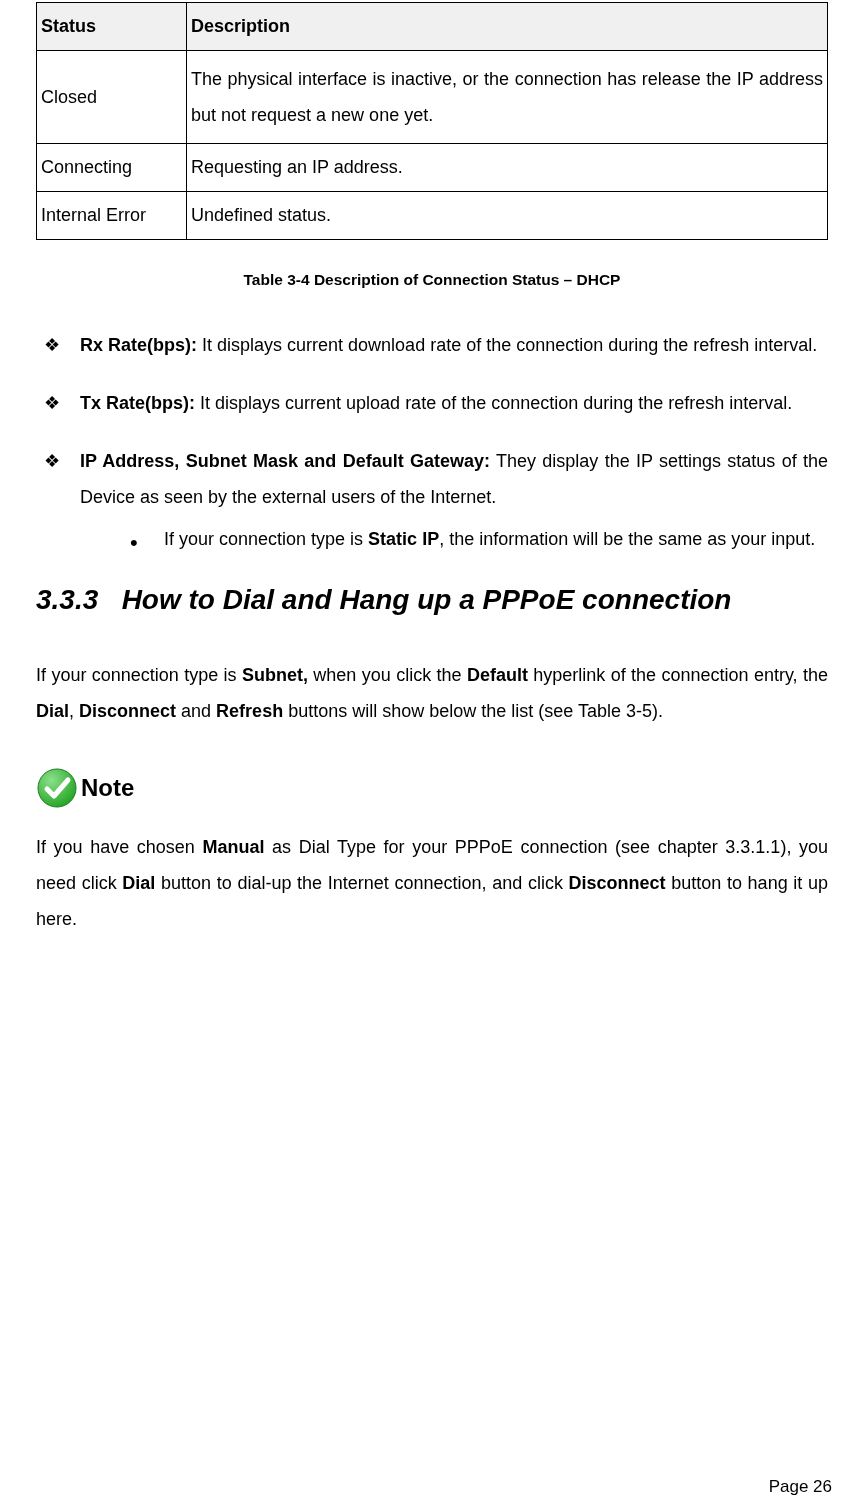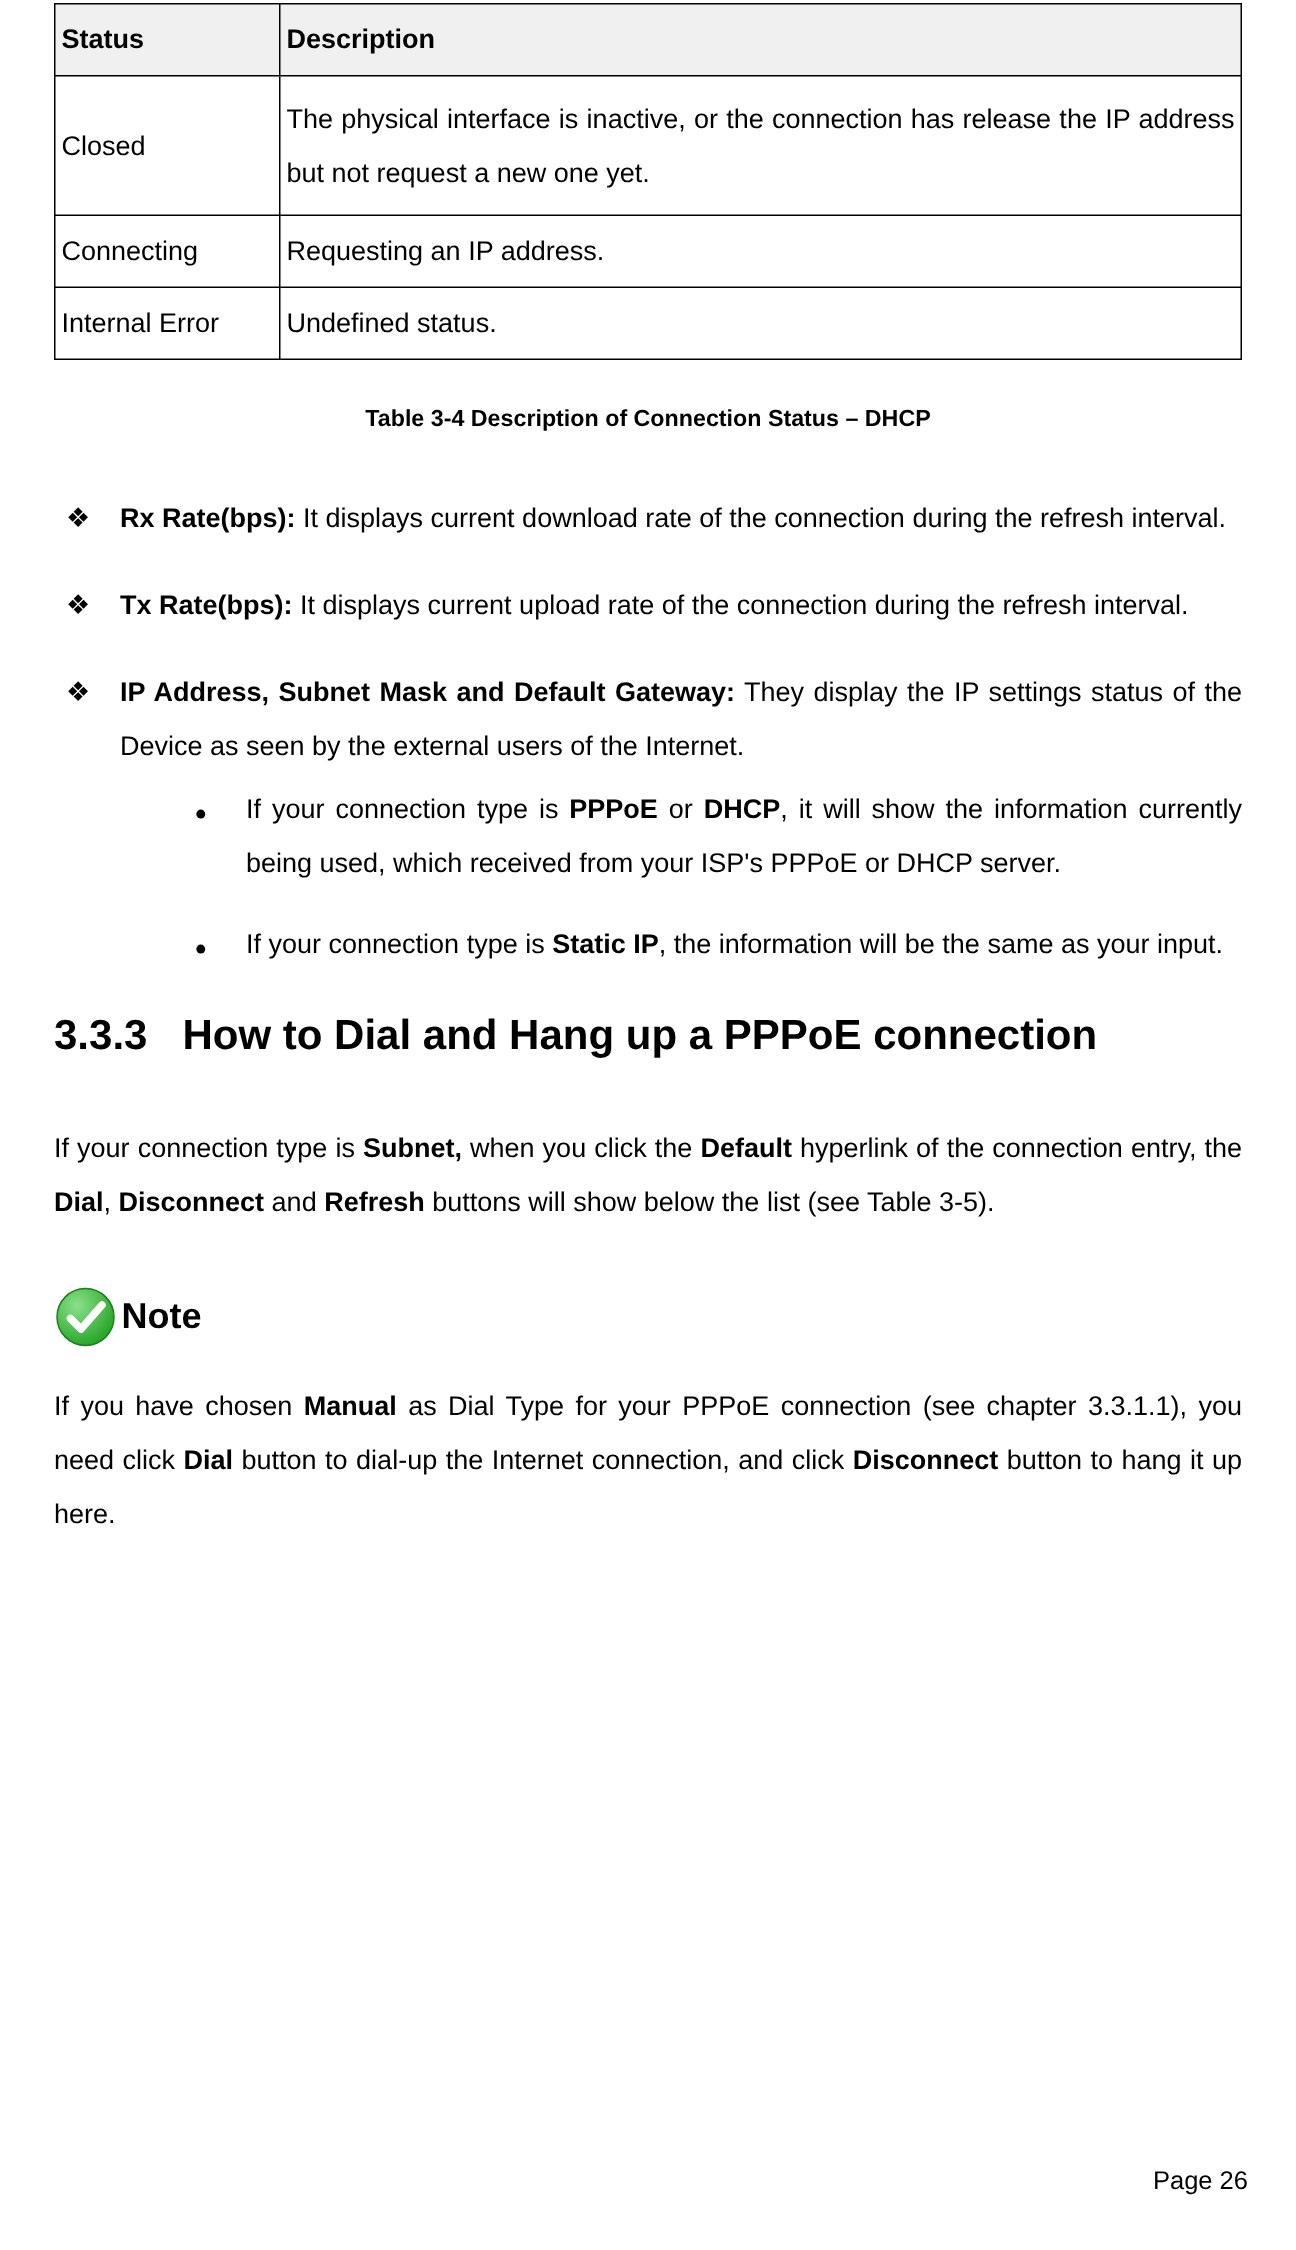--- a/index.html
+++ b/index.html
@@ -79,20 +79,21 @@
       content: "\2022";
       position: absolute;
       left: 6px;
       top: 0;
       font-size: 22px;
     }
     h2.section-heading {
       font-size: 28px;
       font-weight: bold;
       margin: 20px 0 36px 0;
+      font-style: italic;
     }
     p.body-text {
       text-align: justify;
       line-height: 2.0;
       margin-bottom: 20px;
     }
     .note-block {
       display: flex;
       align-items: center;
       gap: 3px;
@@ -102,21 +103,21 @@
       width: 42px;
       height: 42px;
       flex-shrink: 0;
     }
     .note-label {
       font-size: 24px;
       font-weight: bold;
     }
     .page-number {
       position: absolute;
-      bottom: 34px;
+      bottom: 1px;
       right: 32px;
       font-size: 17px;
     }
     .b { font-weight: bold; }
   </style>
 </head>
 <body>
 
 <table class="status-table">
   <thead>
@@ -147,23 +148,20 @@
   <li>
     <span class="b">Rx Rate(bps):</span><span> It displays current download rate of the connection during the refresh interval.</span>
   </li>
   <li>
     <span class="b">Tx Rate(bps):</span><span> It displays current upload rate of the connection during the refresh interval.</span>
   </li>
   <li>
     <span class="b">IP Address, Subnet Mask and Default Gateway:</span><span> They display the IP settings status of the Device as seen by the external users of the Internet.</span>
     <ul class="bullet-list">
       <li>
-        <span>If your connection type is </span><span class="b">PPPoE</span><span> or </span><span class="b">DHCP</span><span>, it will show the information currently being used, which received from your ISP's PPPoE or DHCP server.</span>
-      </li>
-      <li>
         <span>If your connection type is </span><span class="b">Static IP</span><span>, the information will be the same as your input.</span>
       </li>
     </ul>
   </li>
 </ul>
 
 <h2 class="section-heading">
   <span>3.3.3</span>&nbsp;&nbsp;&nbsp;<span>How to Dial and Hang up a PPPoE connection</span>
 </h2>
 

